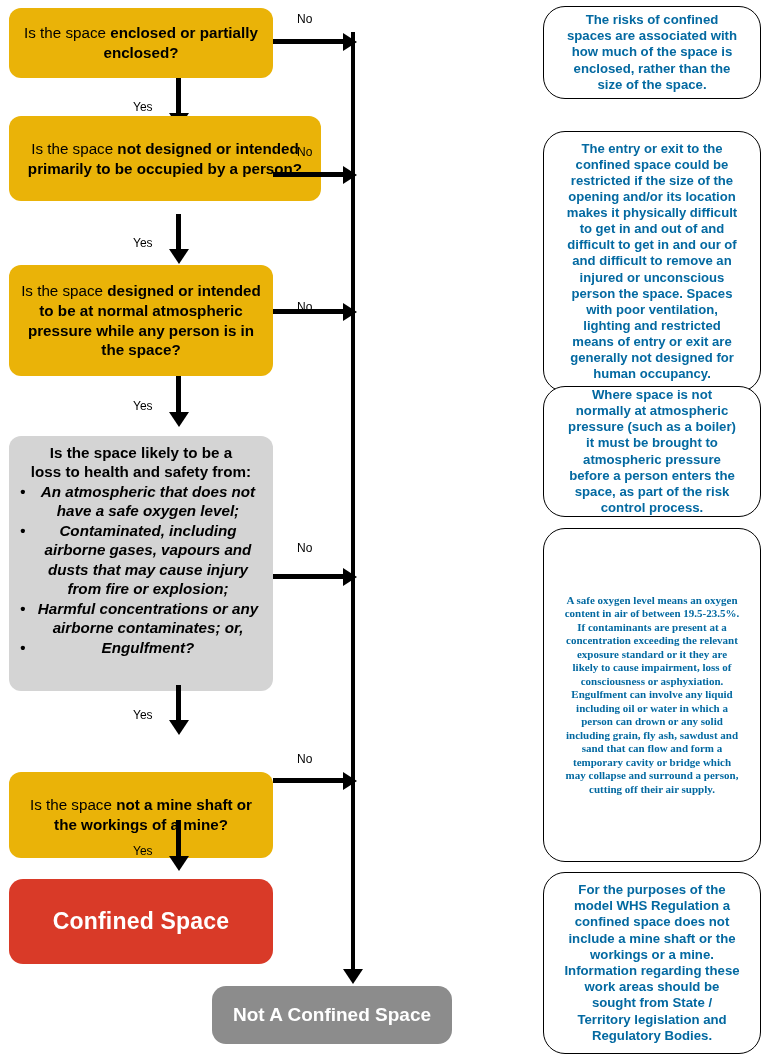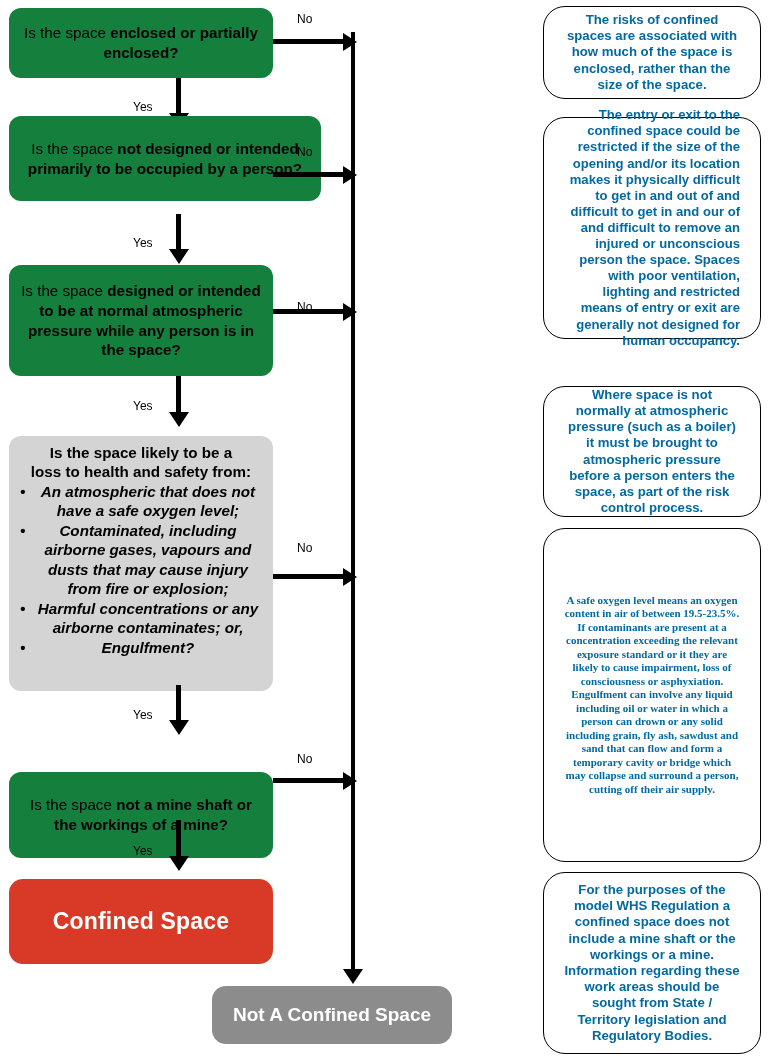--- a/index.html
+++ b/index.html
@@ -14,21 +14,21 @@
   
   .node {
     position: absolute;
     display: flex;
     align-items: center;
     justify-content: center;
     border-radius: 12px;
     text-align: center;
   }
   .decision {
-    background: #15803d;
+    background: #eab308;
     color: #000000;
     font-weight: bold;
     font-size: 15.2px;
     line-height: 1.30;
     padding: 6px 10px;
   }
   .decision .lead { font-weight: normal; }
   .decision-body { width: 100%; }
 
   .bullet-box {
@@ -206,21 +206,21 @@
   <div class="arrow-down" style="left:343px; top:969px;"></div>
 
   <div class="node terminal-gray" style="left:212px; top:986px; width:240px; height:58px;">
     <span>Not A Confined Space</span>
   </div>
 
   <div class="info" style="left:543px; top:6px; width:218px; height:93px;">
     <span>The risks of confined spaces are associated with how much of the space is enclosed, rather than the size of the space.</span>
   </div>
 
-  <div class="info" style="left:543px; top:117px; width:218px; height:222px; font-size:13.1px;text-align:right;">
+  <div class="info" style="left:543px; top:131px; width:218px; height:261px; font-size:13.1px;">
     <span>The entry or exit to the confined space could be restricted if the size of the opening and/or its location makes it physically difficult to get in and out of and difficult to get in and our of and difficult to remove an injured or unconscious person the space. Spaces with poor ventilation, lighting and restricted means of entry or exit are generally not designed for human occupancy.</span>
   </div>
 
   <div class="info" style="left:543px; top:386px; width:218px; height:131px;">
     <span>Where space is not normally at atmospheric pressure (such as a boiler) it must be brought to atmospheric pressure before a person enters the space, as part of the risk control process.</span>
   </div>
 
   <div class="info" style="left:543px; top:528px; width:218px; height:334px; font-size:11px;font-family:Liberation Serif, serif;">
     <span>A safe oxygen level means an oxygen content in air of between 19.5-23.5%. If contaminants are present at a concentration exceeding the relevant exposure standard or it they are likely to cause impairment, loss of consciousness or asphyxiation. Engulfment can involve any liquid including oil or water in which a person can drown or any solid including grain, fly ash, sawdust and sand that can flow and form a temporary cavity or bridge which may collapse and surround a person, cutting off their air supply.</span>
   </div>

